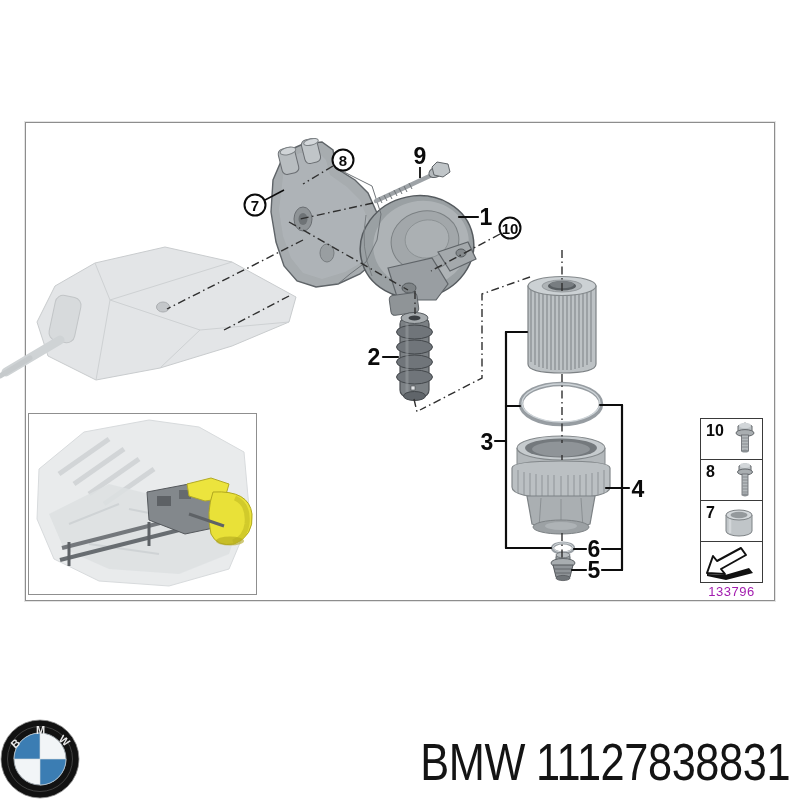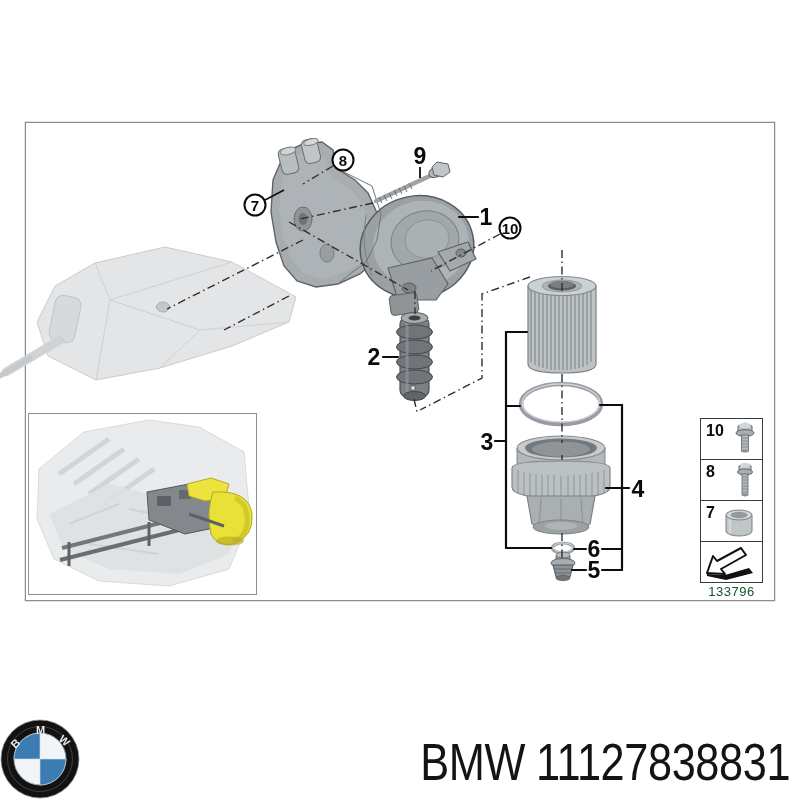--- a/index.html
+++ b/index.html
@@ -30,21 +30,21 @@
   .legend{
     left:700px;top:418px;width:63px;height:165px;box-sizing:border-box;
     border:1.5px solid #3a3a3a;background:#ffffff;display:flex;flex-direction:column;
   }
   .legend-row{flex:1;position:relative;border-bottom:1.3px solid #3a3a3a;}
   .legend-row:last-child{border-bottom:none;}
   .legend-num{position:absolute;left:5px;top:3px;font-weight:bold;font-size:16px;color:#0b0b0b;}
   .legend-icon{position:absolute;}
   .diagram-number{
     left:699px;top:584px;width:65px;text-align:center;
-    font-size:13px;color:#14532d;letter-spacing:0.5px;
+    font-size:13px;color:#a21caf;letter-spacing:0.5px;
   }
   .footer-text{
     right:10px;top:733px;font-size:51px;color:#141414;white-space:nowrap;
     transform:scaleX(0.85);transform-origin:100% 50%;letter-spacing:-0.5px;
   }
   .footer-text span{display:inline-block;}
   .footer-text .gap{width:13px;display:inline-block;}
 </style>
 </head>
 <body>

